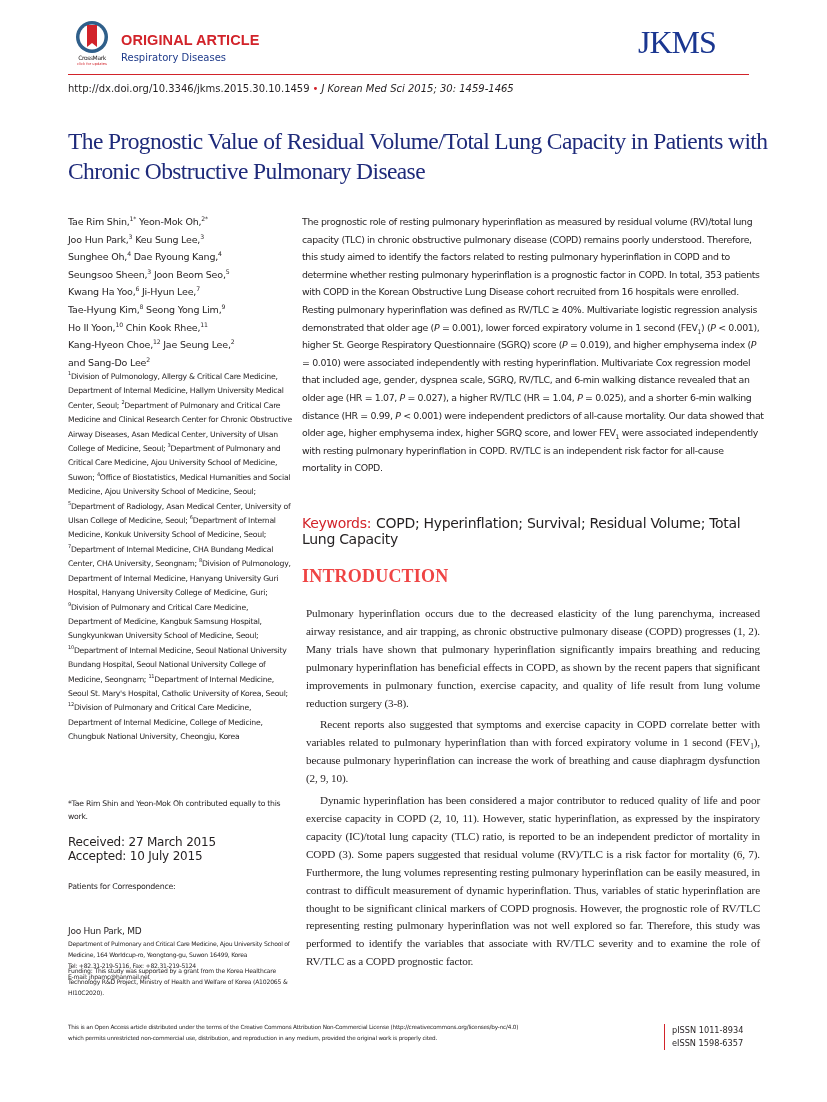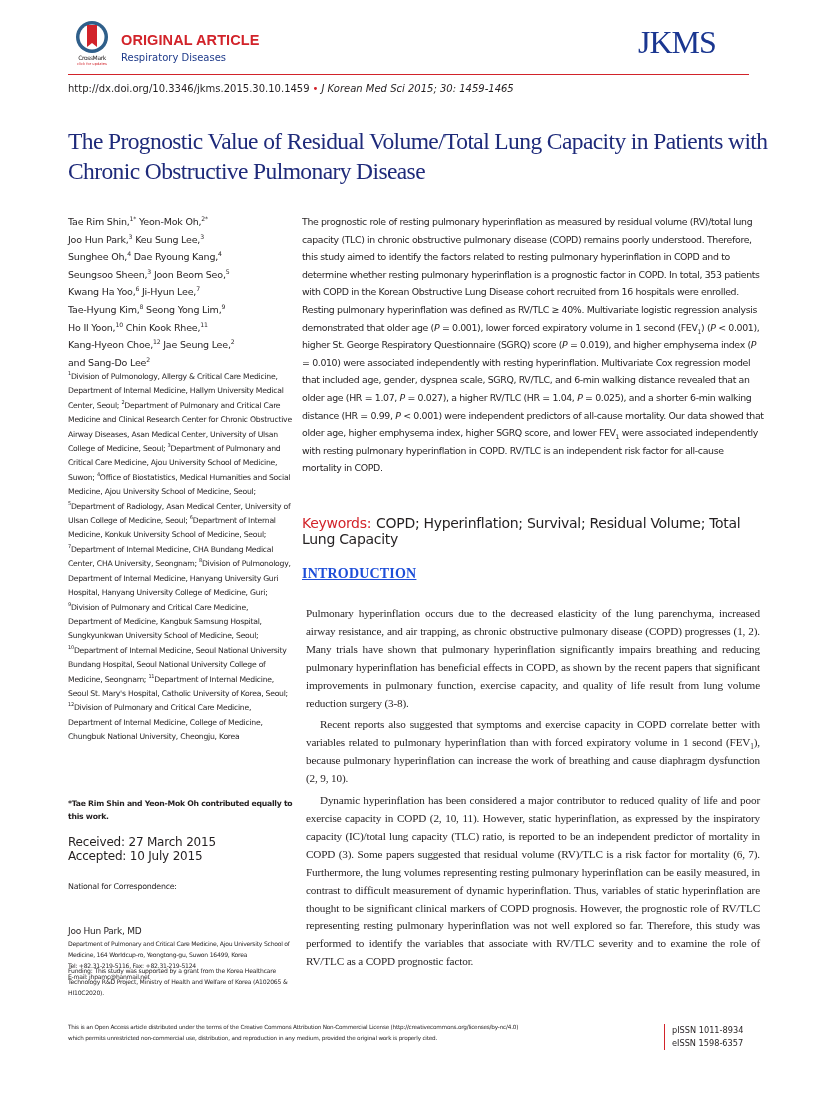--- a/index.html
+++ b/index.html
@@ -15,33 +15,33 @@
   #doi-line { left: 68px; top: 83px; font-family: "DejaVu Sans", sans-serif; font-size: 10px; color: #231f20; }
   #doi-line .sep { color: #d2232a; margin: 0 3px; }
   #doi-line .cite { font-style: italic; }
 
   
   #title { left: 68px; top: 126px; width: 700px; font-family: "Liberation Serif", serif; color: #1e2a7a; font-size: 23.5px; line-height: 30px; letter-spacing: -0.6px; }
 
   
   #authors { left: 68px; top: 213px; width: 225px; font-family: "DejaVu Sans", sans-serif; font-size: 9.5px; line-height: 17.6px; color: #231f20; letter-spacing: -0.2px; }
   #affil { left: 68px; top: 370px; width: 225px; font-family: "DejaVu Sans", sans-serif; font-size: 7.7px; line-height: 14.4px; color: #231f20; letter-spacing: -0.25px; }
-  #contrib { left: 68px; top: 797px; width: 225px; font-family: "DejaVu Sans", sans-serif; font-size: 7.7px; line-height: 13px; letter-spacing: -0.25px; font-weight: bold; }
+  #contrib { left: 68px; top: 797px; width: 225px; font-family: "DejaVu Sans", sans-serif; font-size: 7.7px; line-height: 13px; letter-spacing: -0.25px; }
   #dates { left: 68px; top: 836px; width: 225px; font-family: "DejaVu Sans", sans-serif; font-size: 12px; line-height: 13.5px; letter-spacing: -0.2px; }
   #corr { left: 68px; top: 880px; width: 225px; font-family: "DejaVu Sans", sans-serif; letter-spacing: -0.25px; }
   #corr .lbl { font-size: 7.9px; line-height: 13px; }
   #corr .name { font-size: 9px; line-height: 13px; margin-top: 32px; }
   #corr .small { font-size: 6.1px; line-height: 11px; }
   #funding { left: 68px; top: 965px; width: 225px; font-family: "DejaVu Sans", sans-serif; font-size: 6.1px; line-height: 11px; letter-spacing: -0.2px; }
 
   
   #abstract { left: 302px; top: 213px; width: 462px; font-family: "DejaVu Sans", sans-serif; font-size: 9.4px; line-height: 17.6px; color: #231f20; letter-spacing: -0.35px; text-align: left; }
   #keywords { left: 302px; top: 515px; width: 462px; font-family: "DejaVu Sans", sans-serif; font-size: 14px; letter-spacing: -0.3px; }
   #keywords .kl { color: #d2232a; margin-right: 5px; }
-  #intro-head { left: 302px; top: 566px; font-family: "Liberation Serif", serif; font-weight: bold; color: #1d4ed8; font-size: 14px; letter-spacing: 0.2px; text-decoration: underline; }
+  #intro-head { left: 302px; top: 566px; font-family: "Liberation Serif", serif; font-weight: bold; color: #ef4444; font-size: 18px; letter-spacing: 0.2px; }
   #intro { left: 302px; top: 601px; width: 462px; font-family: "Liberation Serif", serif; font-size: 11.2px; line-height: 17.9px; color: #231f20; text-align: justify; letter-spacing: -0.15px; }
   #intro p { margin: 4px; text-indent: 14px; }
   #intro p.first { text-indent: 0; }
   .ital { font-style: italic; }
   sub { font-size: 65%; line-height: 0; }
   sup { font-size: 65%; line-height: 0; }
 
   
   #footer-main { left: 68px; top: 1022px; width: 600px; font-family: "DejaVu Sans", sans-serif; color: #231f20; }
   #footer-main .copy { font-size: 8px; line-height: 11px; letter-spacing: -0.2px; }
@@ -97,21 +97,21 @@
 </div>
 
 <div id="contrib" class="abs">*Tae Rim Shin and Yeon-Mok Oh contributed equally to this work.</div>
 
 <div id="dates" class="abs">
   <div>Received: 27 March 2015</div>
   <div>Accepted: 10 July 2015</div>
 </div>
 
 <div id="corr" class="abs">
-  <div class="lbl">National for Correspondence:</div>
+  <div class="lbl">Patients for Correspondence:</div>
   <div class="name">Joo Hun Park, MD</div>
   <div class="small">Department of Pulmonary and Critical Care Medicine, Ajou University School of Medicine, 164 Worldcup-ro, Yeongtong-gu, Suwon 16499, Korea</div>
   <div class="small">Tel: +82.31-219-5116, Fax: +82.31-219-5124</div>
   <div class="small">E-mail: jhpamc@hanmail.net</div>
 </div>
 
 <div id="funding" class="abs">Funding: This study was supported by a grant from the Korea Healthcare Technology R&amp;D Project, Ministry of Health and Welfare of Korea (A102065 &amp; HI10C2020).</div>
 
 <div id="abstract" class="abs"><span>The prognostic role of resting pulmonary hyperinflation as measured by residual volume (RV)/total lung capacity (TLC) in chronic obstructive pulmonary disease (COPD) remains poorly understood. Therefore, this study aimed to identify the factors related to resting pulmonary hyperinflation in COPD and to determine whether resting pulmonary hyperinflation is a prognostic factor in COPD. In total, 353 patients with COPD in the Korean Obstructive Lung Disease cohort recruited from 16 hospitals were enrolled. Resting pulmonary hyperinflation was defined as RV/TLC ≥ 40%. Multivariate logistic regression analysis demonstrated that older age (</span><span class="ital">P</span><span> = 0.001), lower forced expiratory volume in 1 second (FEV</span><sub>1</sub><span>) (</span><span class="ital">P</span><span> &lt; 0.001), higher St. George Respiratory Questionnaire (SGRQ) score (</span><span class="ital">P</span><span> = 0.019), and higher emphysema index (</span><span class="ital">P</span><span> = 0.010) were associated independently with resting hyperinflation. Multivariate Cox regression model that included age, gender, dyspnea scale, SGRQ, RV/TLC, and 6-min walking distance revealed that an older age (HR = 1.07, </span><span class="ital">P</span><span> = 0.027), a higher RV/TLC (HR = 1.04, </span><span class="ital">P</span><span> = 0.025), and a shorter 6-min walking distance (HR = 0.99, </span><span class="ital">P</span><span> &lt; 0.001) were independent predictors of all-cause mortality. Our data showed that older age, higher emphysema index, higher SGRQ score, and lower FEV</span><sub>1</sub><span> were associated independently with resting pulmonary hyperinflation in COPD. RV/TLC is an independent risk factor for all-cause mortality in COPD.</span></div>
 

